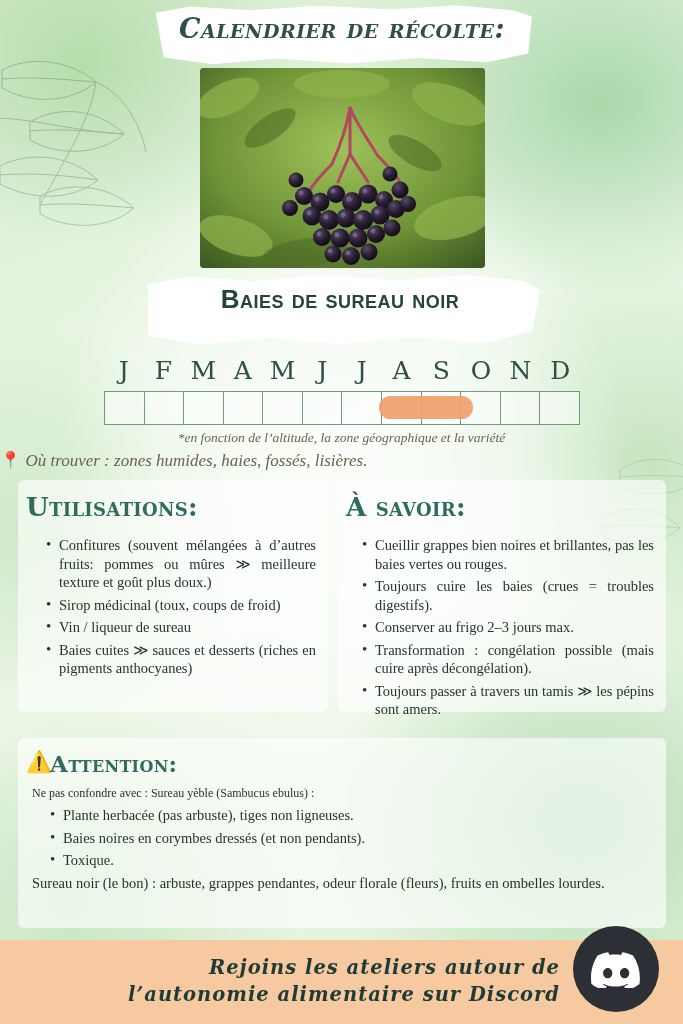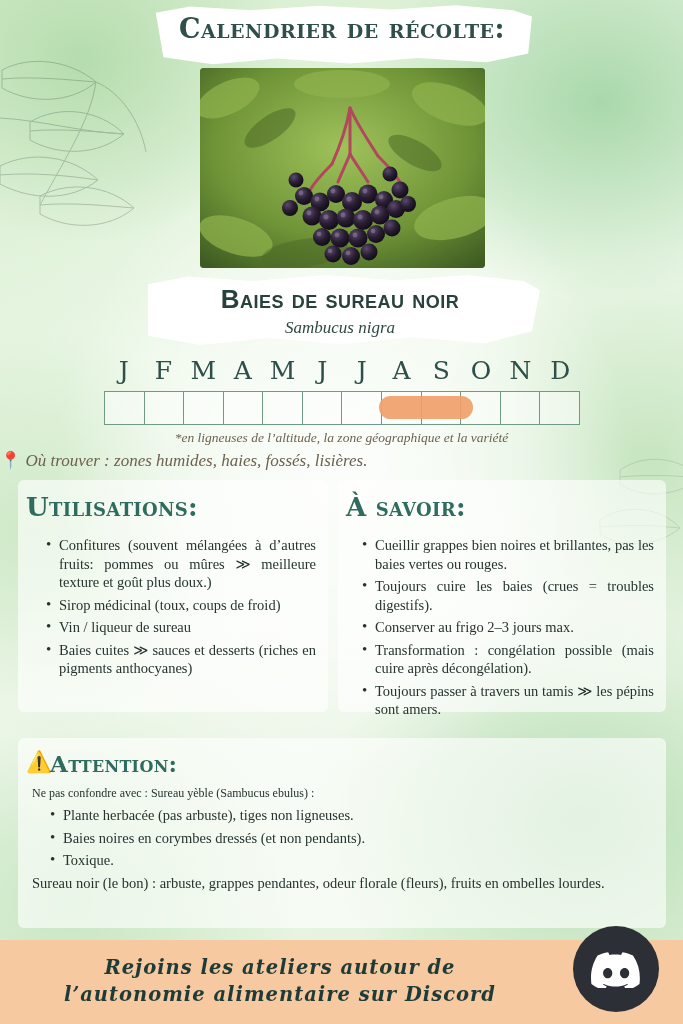--- a/index.html
+++ b/index.html
@@ -60,20 +60,21 @@
     position: absolute;
     left: 152px; top: 13px;
     width: 380px;
     text-align: center;
     font-family: "DejaVu Serif", serif;
     font-weight: bold;
     font-size: 27px;
     letter-spacing: .5px;
     color: #2f4f4a;
     font-variant: small-caps;
+    font-style: italic;
   }
 
   
   .photo {
     position: absolute;
     left: 200px; top: 68px;
     width: 285px; height: 200px;
     border-radius: 4px;
     overflow: hidden;
     background: #5e7a3a;
@@ -234,21 +235,21 @@
   .footer {
     position: absolute;
     left: 0; bottom: 0;
     width: 683px; height: 84px;
     background: #f6c9a0;
   }
   .footer-text {
     position: absolute;
     left: 0; bottom: 16px;
     width: 560px;
-    text-align: center;
+    text-align: right;
     font-family: "DejaVu Serif", serif;
     font-style: italic;
     font-weight: bold;
     font-size: 19.5px;
     line-height: 1.35;
     letter-spacing: 1px;
     color: #1f3b37;
   }
   .discord-badge {
     position: absolute;
@@ -375,21 +376,20 @@
         <circle cx="155" cy="167" r="2.4"></circle>
           <circle cx="173" cy="163" r="2.3"></circle>
         <circle cx="130" cy="183" r="2.2"></circle>
           <circle cx="148" cy="185" r="2.3"></circle>
       </g>
     </svg>
   </div>
 
   <div class="nameplate"></div>
   <div class="plant-name">Baies de sureau noir</div>
-  <div class="plant-latin">Sambucus nigra</div>
 
   <div class="cal-letters">
     <span>J</span>
     <span>F</span>
     <span>M</span>
     <span>A</span>
     <span>M</span>
     <span>J</span>
     <span>J</span>
     <span>A</span>
@@ -407,21 +407,21 @@
     <div class="cal-cell"></div>
     <div class="cal-cell"></div>
     <div class="cal-cell"></div>
     <div class="cal-cell"></div>
     <div class="cal-cell"></div>
     <div class="cal-cell"></div>
     <div class="cal-cell"></div>
   </div>
   <div class="cal-highlight"></div>
 
-  <div class="cal-note">*en ligneuses de l’altitude, la zone géographique et la variété</div>
+  <div class="cal-note">*en fonction de l’altitude, la zone géographique et la variété</div>
   <div class="cal-note2">
     <span class="pin">📍</span>
     <span>Où trouver : zones humides, haies, fossés, lisières.</span>
   </div>
 
   <div class="panel panel-left"></div>
   <div class="sec-title t1">Utilisations:</div>
   <ul class="bul list-left">
     <li>Confitures (souvent mélangées à d’autres fruits: pommes ou mûres ≫ meilleure texture et goût plus doux.)</li>
     <li>Sirop médicinal (toux, coups de froid)</li>

